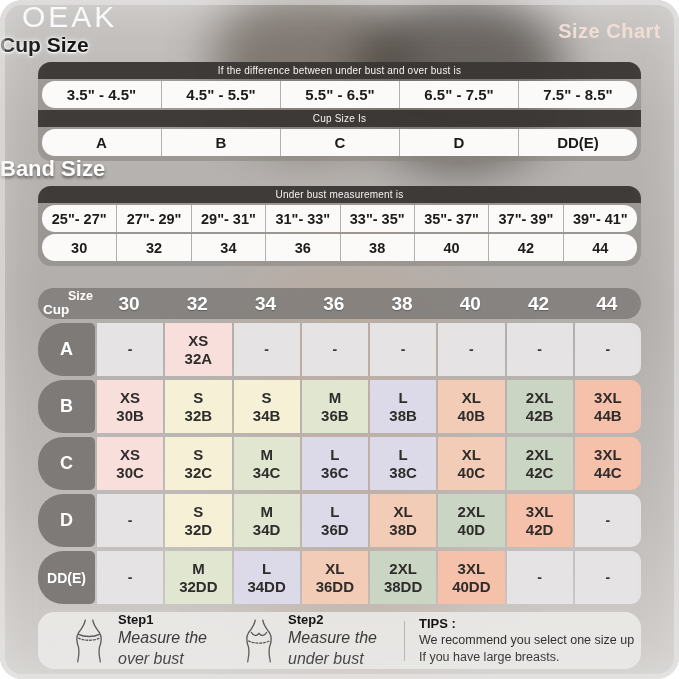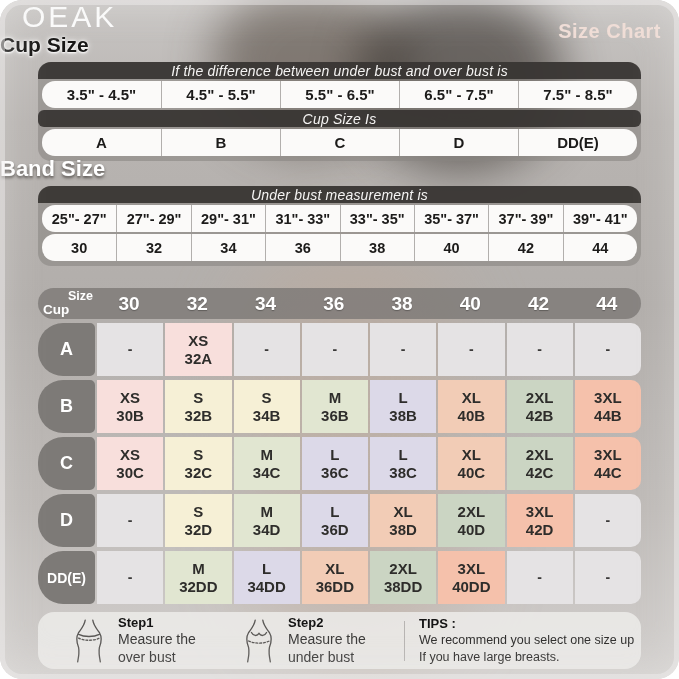--- a/index.html
+++ b/index.html
@@ -15,22 +15,22 @@
   .brand{position:absolute;left:22px;top:0;z-index:2;font-size:30px;color:#fcfcfc;letter-spacing:3px;font-weight:400;}
   .page-title{position:absolute;right:18px;top:20px;z-index:2;font-size:20px;font-weight:600;letter-spacing:.5px;}
   .sec-title{position:absolute;left:0;right:0;text-align:left;z-index:2;font-weight:700;margin:0;}
   .cup-title{top:33px;font-size:21px;color:#171615;
              text-shadow:0 0 3px #fff,0 0 6px rgba(255,255,255,.95),0 1px 2px rgba(255,255,255,.9);}
   .band-title{top:156px;font-size:22px;color:#ffffff;text-shadow:0 2px 3px rgba(75,71,68,.9);}
   .block{position:absolute;left:38px;width:603px;background:rgba(136,132,129,.58);border-radius:13px;
          display:flex;flex-direction:column;gap:2px;padding-bottom:5px;z-index:2;overflow:hidden;box-sizing:border-box;}
   .cup-block{top:62px;}
   .band-block{top:186px;}
-  .dark-bar{height:17px;display:flex;align-items:center;justify-content:center;color:#f5f4f3;font-size:14px;
-            background:rgba(52,49,46,.92);letter-spacing:.2px;font-style:italic;}
+  .dark-bar{height:17px;display:flex;align-items:center;justify-content:center;color:#f5f4f3;font-size:10px;
+            background:rgba(52,49,46,.92);letter-spacing:.2px;}
   .white-row{margin:0 4px;height:27px;background:#fbfaf9;border-radius:13px;display:grid;overflow:hidden;}
   .white-row .cell{display:flex;align-items:center;justify-content:center;font-size:15px;font-weight:600;
                    color:#1c1b1a;border-left:1px solid #b2afad;}
   .white-row .cell:first-child{border-left:none;}
   .cols-5{grid-template-columns:repeat(5,1fr);}
   .cols-8{grid-template-columns:repeat(8,1fr);}
   .band-block .white-row .cell{font-size:14.5px;}
   .matrix-header{position:absolute;left:38px;top:288px;width:603px;height:31px;background:rgba(124,120,117,.8);
                  border-radius:16px;display:grid;grid-template-columns:57px repeat(8,1fr);z-index:2;}
   .matrix-header .mh{display:flex;align-items:center;justify-content:center;color:#fff;font-weight:700;font-size:19px;
@@ -48,21 +48,21 @@
   .mrow .mcell:last-child{border-radius:0 10px 10px 0;}
   .mrow .mcell.dash{font-size:14px;color:#3a3938;}
   .infobar{position:absolute;left:38px;top:612px;width:603px;height:57px;background:rgba(236,234,232,.88);
            border-radius:16px;display:flex;align-items:center;z-index:2;padding-left:34px;box-sizing:border-box;}
   .figicon{width:34px;height:48px;flex:0 0 auto;}
   .figicon path{fill:none;stroke:#5a5856;stroke-width:1.4;stroke-linecap:round;}
   .stepblock{margin-left:12px;}
   .step1{width:124px;}
   .step2{width:112px;}
   .stepblock .st,.tips .st{font-size:13px;font-weight:700;color:#141414;margin-bottom:1px;}
-  .stepblock .sx{font-size:14px;color:#3b3a39;line-height:1.28;}
+  .stepblock .sx{font-size:16px;color:#3b3a39;line-height:1.28;font-style:italic;}
   .tips .sx{font-size:12.5px;color:#2f2e2d;line-height:1.35;}
   .vdiv{width:1px;height:40px;background:#b7b4b2;margin:0 14px 0 4px;flex:0 0 auto;}
 </style>
 </head>
 <body>
 
 <div class="canvas">
   <div class="blob hair1"></div>
   <div class="blob hair2"></div>
   <div class="blob skin1"></div>
@@ -75,21 +75,21 @@
 
   <section class="block cup-block">
     <div class="dark-bar" style="background: rgba(53, 50, 47, 0.91);">If the difference between under bust and over bust is</div>
     <div class="white-row cols-5">
         <div class="cell">3.5" - 4.5"</div>
         <div class="cell">4.5" - 5.5"</div>
         <div class="cell">5.5" - 6.5"</div>
         <div class="cell">6.5" - 7.5"</div>
         <div class="cell">7.5" - 8.5"</div>
       </div>
-    <div class="dark-bar" style="background: rgba(53, 50, 47, 0.91); border-radius: 6px;">Cup Size Is</div>
+    <div class="dark-bar" style="background: rgba(53, 50, 47, 0.91);">Cup Size Is</div>
     <div class="white-row cols-5">
         <div class="cell">A</div>
         <div class="cell">B</div>
         <div class="cell">C</div>
         <div class="cell">D</div>
         <div class="cell">DD(E)</div>
       </div>
   </section>
 
   <h2 class="sec-title band-title">Band Size</h2>

